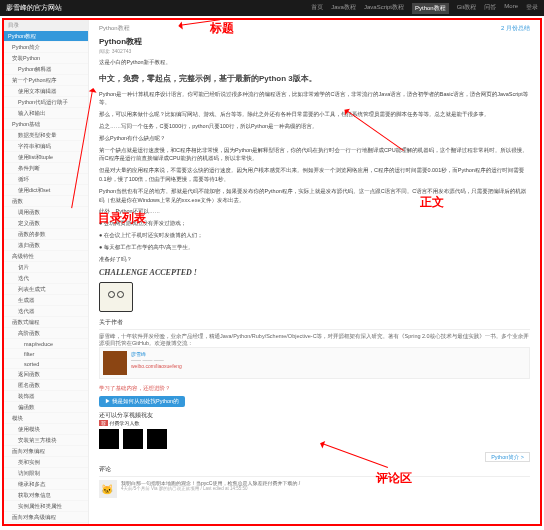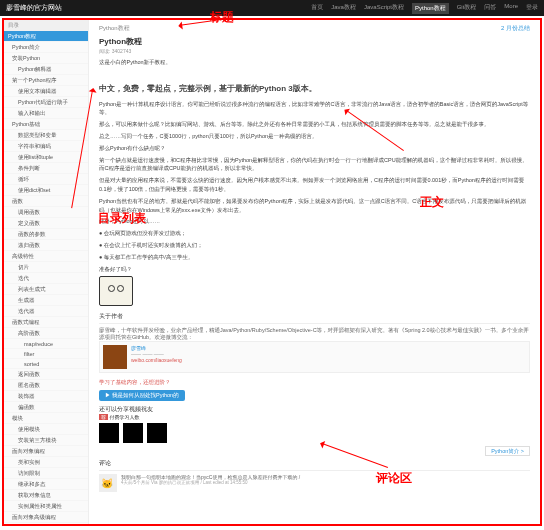--- a/index.html
+++ b/index.html
@@ -16,21 +16,21 @@
     .sb-item.active { background:#3498db; color:#fff; }
     .sb-item.l1 { padding-left:8px; }
     .sb-item.l2 { padding-left:14px; }
     .sb-item.l3 { padding-left:20px; }
     .main { flex:1; padding:4px 10px; overflow:hidden; position:relative; }
     .crumb { font-size:6px; color:#888; display:flex; justify-content:space-between; }
     .crumb .link { color:#3498db; }
     h1 { font-size:8px; margin:3px 0 1px; color:#333; }
     .meta { font-size:5px; color:#999; margin-bottom:4px; }
     .content { font-size:5.5px; color:#444; line-height:1.6; }
-    .content h2 { font-size:8px; margin:16px 0 4px; font-weight:bold; }
+    .content h2 { font-size:8px; margin:6px 0 4px; font-weight:bold; }
     .content p { margin:3px 0; }
     .challenge { font-family:"Comic Sans MS",cursive; font-size:8px; font-style:italic; font-weight:bold; margin-top:4px; }
     .face { width:34px; height:30px; border:1px solid #333; border-radius:2px; margin:2px 0; background:#f5f3e8; position:relative; }
     .face::before{content:"";position:absolute;left:8px;top:8px;width:5px;height:5px;border-radius:50%;border:1px solid #333;}
     .face::after{content:"";position:absolute;right:8px;top:8px;width:5px;height:5px;border-radius:50%;border:1px solid #333;}
     .sect { margin-top:6px; }
     .sect-title { font-size:6px; color:#333; border-bottom:1px solid #eee; padding-bottom:2px; margin-bottom:3px; }
     .author-box { border:1px solid #eee; padding:3px; display:flex; gap:4px; font-size:5px; background:#fafafa; }
     .avatar { width:24px; height:24px; background:#8b4513; }
     .weibo { color:#d9534f; }
@@ -143,20 +143,21 @@
           <p>那么Python有什么缺点呢？</p>
           <p>第一个缺点就是运行速度慢，和C程序相比非常慢，因为Python是解释型语言，你的代码在执行时会一行一行地翻译成CPU能理解的机器码，这个翻译过程非常耗时。所以很慢。而C程序是运行前直接编译成CPU能执行的机器码，所以非常快。</p>
           <p>但是对大量的应用程序来说，不需要这么快的运行速度。因为用户根本感觉不出来。例如开发一个浏览网络应用，C程序的运行时间需要0.001秒，而Python程序的运行时间需要0.1秒，慢了100倍，但由于网络更慢，需要等待1秒。</p>
           <p>Python当然也有不足的地方。那就是代码不能加密，如果要发布你的Python程序，实际上就是发布源代码。这一点跟C语言不同。C语言不用发布源代码，只需要把编译后的机器码（也就是你在Windows上常见的xxx.exe文件）发布出去。</p>
           <p>此外，Python还可以……</p>
           <p>● 会玩网页游戏但没有开发过游戏；</p>
           <p>● 在会议上忙手机时还实时发微博的人们；</p>
           <p>● 每天都工作工作学的高中/高三学生。</p>
           <p>准备好了吗？</p>
         </div>
+      <div class="challenge">CHALLENGE ACCEPTED !</div>
       <div class="face"></div>
     </div>
 
     <div class="sect">
       <div class="sect-title">关于作者</div>
       <p style="font-size:5.5px;color:#666">廖雪峰，十年软件开发经验，业余产品经理，精通Java/Python/Ruby/Scheme/Objective-C等，对开源框架有深入研究。著有《Spring 2.0核心技术与最佳实践》一书。多个业余开源项目托管在GitHub。欢迎微博交流：</p>
       <div class="author-box">
         <div class="avatar"></div>
         <div>
           <div style="color:#3498db">廖雪峰</div>
@@ -188,20 +189,20 @@
         <div class="cav">🐱</div>
         <div>
           <div>我明白那一句指明本地跑的观念！当pycC使用，检查总是人脉差距付费并下载的 /</div>
           <div style="color:#aaa;font-size:4.5px">4天前/5个月前  Via 廖的执己说正款项用 / Last edied at 14:55:50</div>
         </div>
       </div>
     </div>
   </div>
 </div>
 
-<div class="anno" style="left:210px;top:9px">标题</div>
+<div class="anno" style="left:210px;top:20px">标题</div>
 <div class="arrow ar1"></div>
 <div class="anno" style="left:98px;top:210px">目录列表</div>
 <div class="arrow ar2"></div>
 <div class="anno" style="left:420px;top:194px">正文</div>
 <div class="arrow ar3"></div>
 <div class="anno" style="left:376px;top:470px">评论区</div>
 <div class="arrow ar4"></div>
 
 </body></html>

